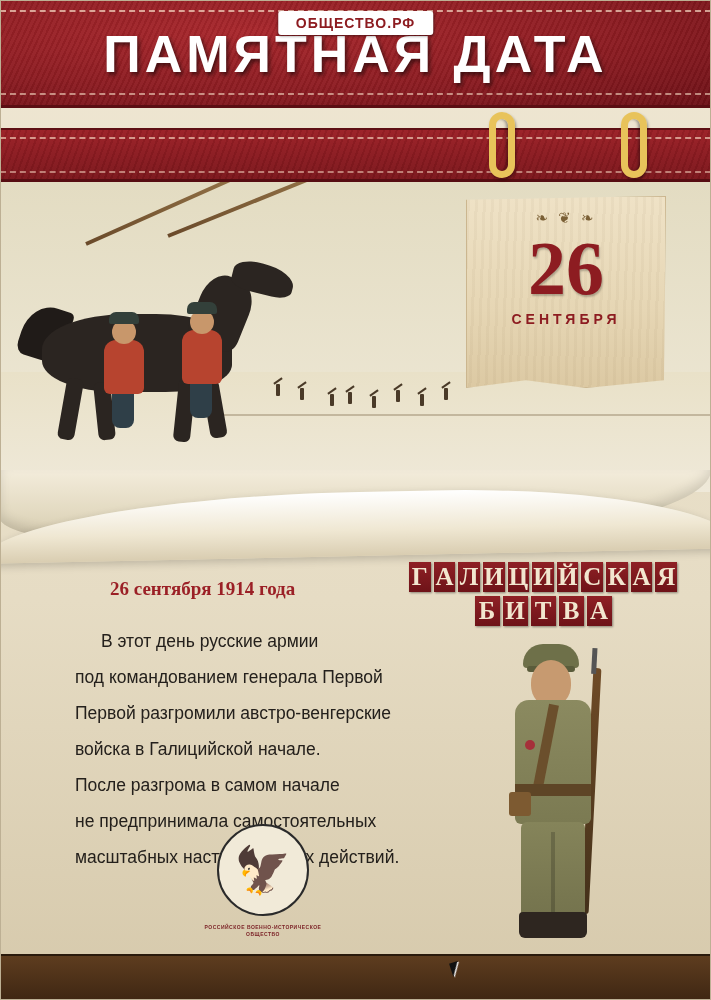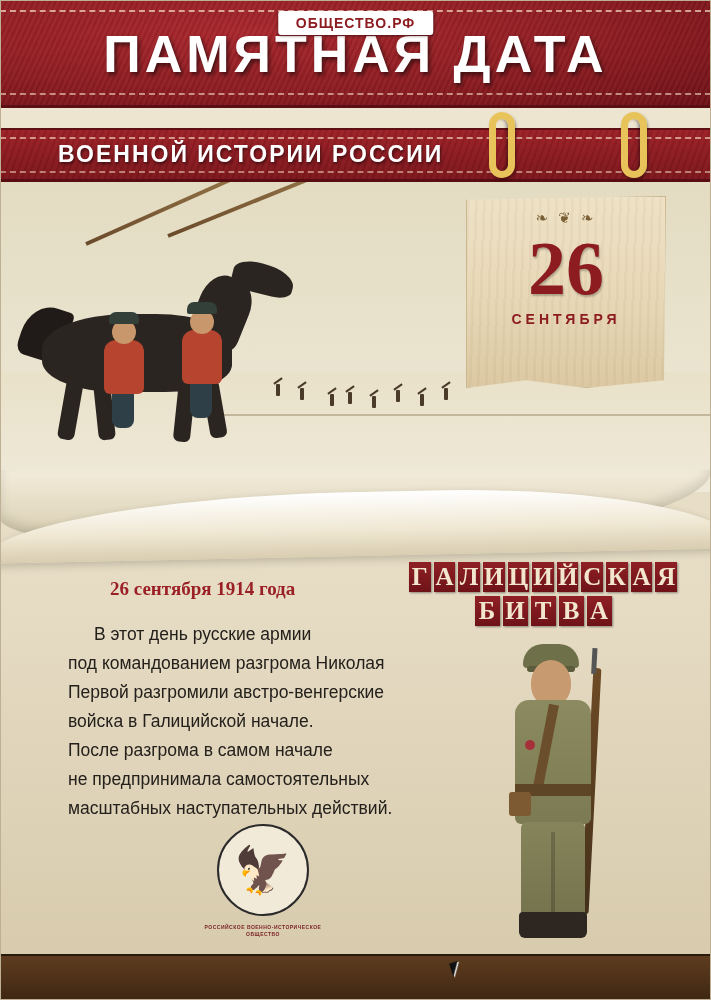--- a/index.html
+++ b/index.html
@@ -196,21 +196,21 @@
     position: absolute; left: 80px; top: 578px;
     color: #9b2026; font-size: 19px; font-weight: bold;
     font-family: "Liberation Serif", serif;
     margin-left: 30px;
   }
   .body-text {
     position: absolute; left: 64px; top: 618px; width: 380px;
     color: #24201c; font-size: 17.5px; line-height: 25px;
     font-family: "Liberation Sans", sans-serif;
   }
-  .body-text p { margin: 4px; }
+  .body-text p { margin: 11px; }
   .body-text p.indent { text-indent: 26px; }
 
   
   .plate {
     position: absolute; right: 34px; top: 562px; width: 268px;
     text-align: center;
   }
   .plate .row { display: flex; justify-content: center; gap: 3px; margin-bottom: 4px; }
   .plate .ch {
     background: linear-gradient(#8f2025, #6e1318);
@@ -288,21 +288,20 @@
 </style>
 </head>
 <body>
 
 <div class="poster">
 
   <div class="top-band"></div>
   <div class="title-main">ПАМЯТНАЯ  ДАТА</div>
 
   <div class="sub-band"></div>
-  <div class="title-sub">ВОЕННОЙ ИСТОРИИ РОССИИ</div>
 
   <div class="ring r1"></div>
   <div class="ring r2"></div>
 
   <div class="illus">
     <div class="sky"></div>
     <div class="ground"></div>
     <div class="horizon"></div>
 
     <div class="troop" style="left:330px;"></div>
@@ -347,21 +346,21 @@
     <div class="date-num">26</div>
     <div class="date-month">СЕНТЯБРЯ</div>
   </div>
 
   <div class="curl"></div>
   <div class="curl2"></div>
 
   <div class="date-line">26 сентября 1914 года</div>
   <div class="body-text">
     <p class="indent">В этот день русские армии</p>
-    <p>под командованием разгрома Николая</p>
+    <p>под командованием генерала Первой</p>
     <p>Первой разгромили австро-венгерские</p>
     <p>войска в Галицийской начале.</p>
     <p>После разгрома в самом начале</p>
     <p>не предпринимала самостоятельных</p>
     <p>масштабных наступательных действий.</p>
   </div>
 
   <div class="plate">
     <div class="row" id="plate-line1">
         <div class="ch">Г</div>

